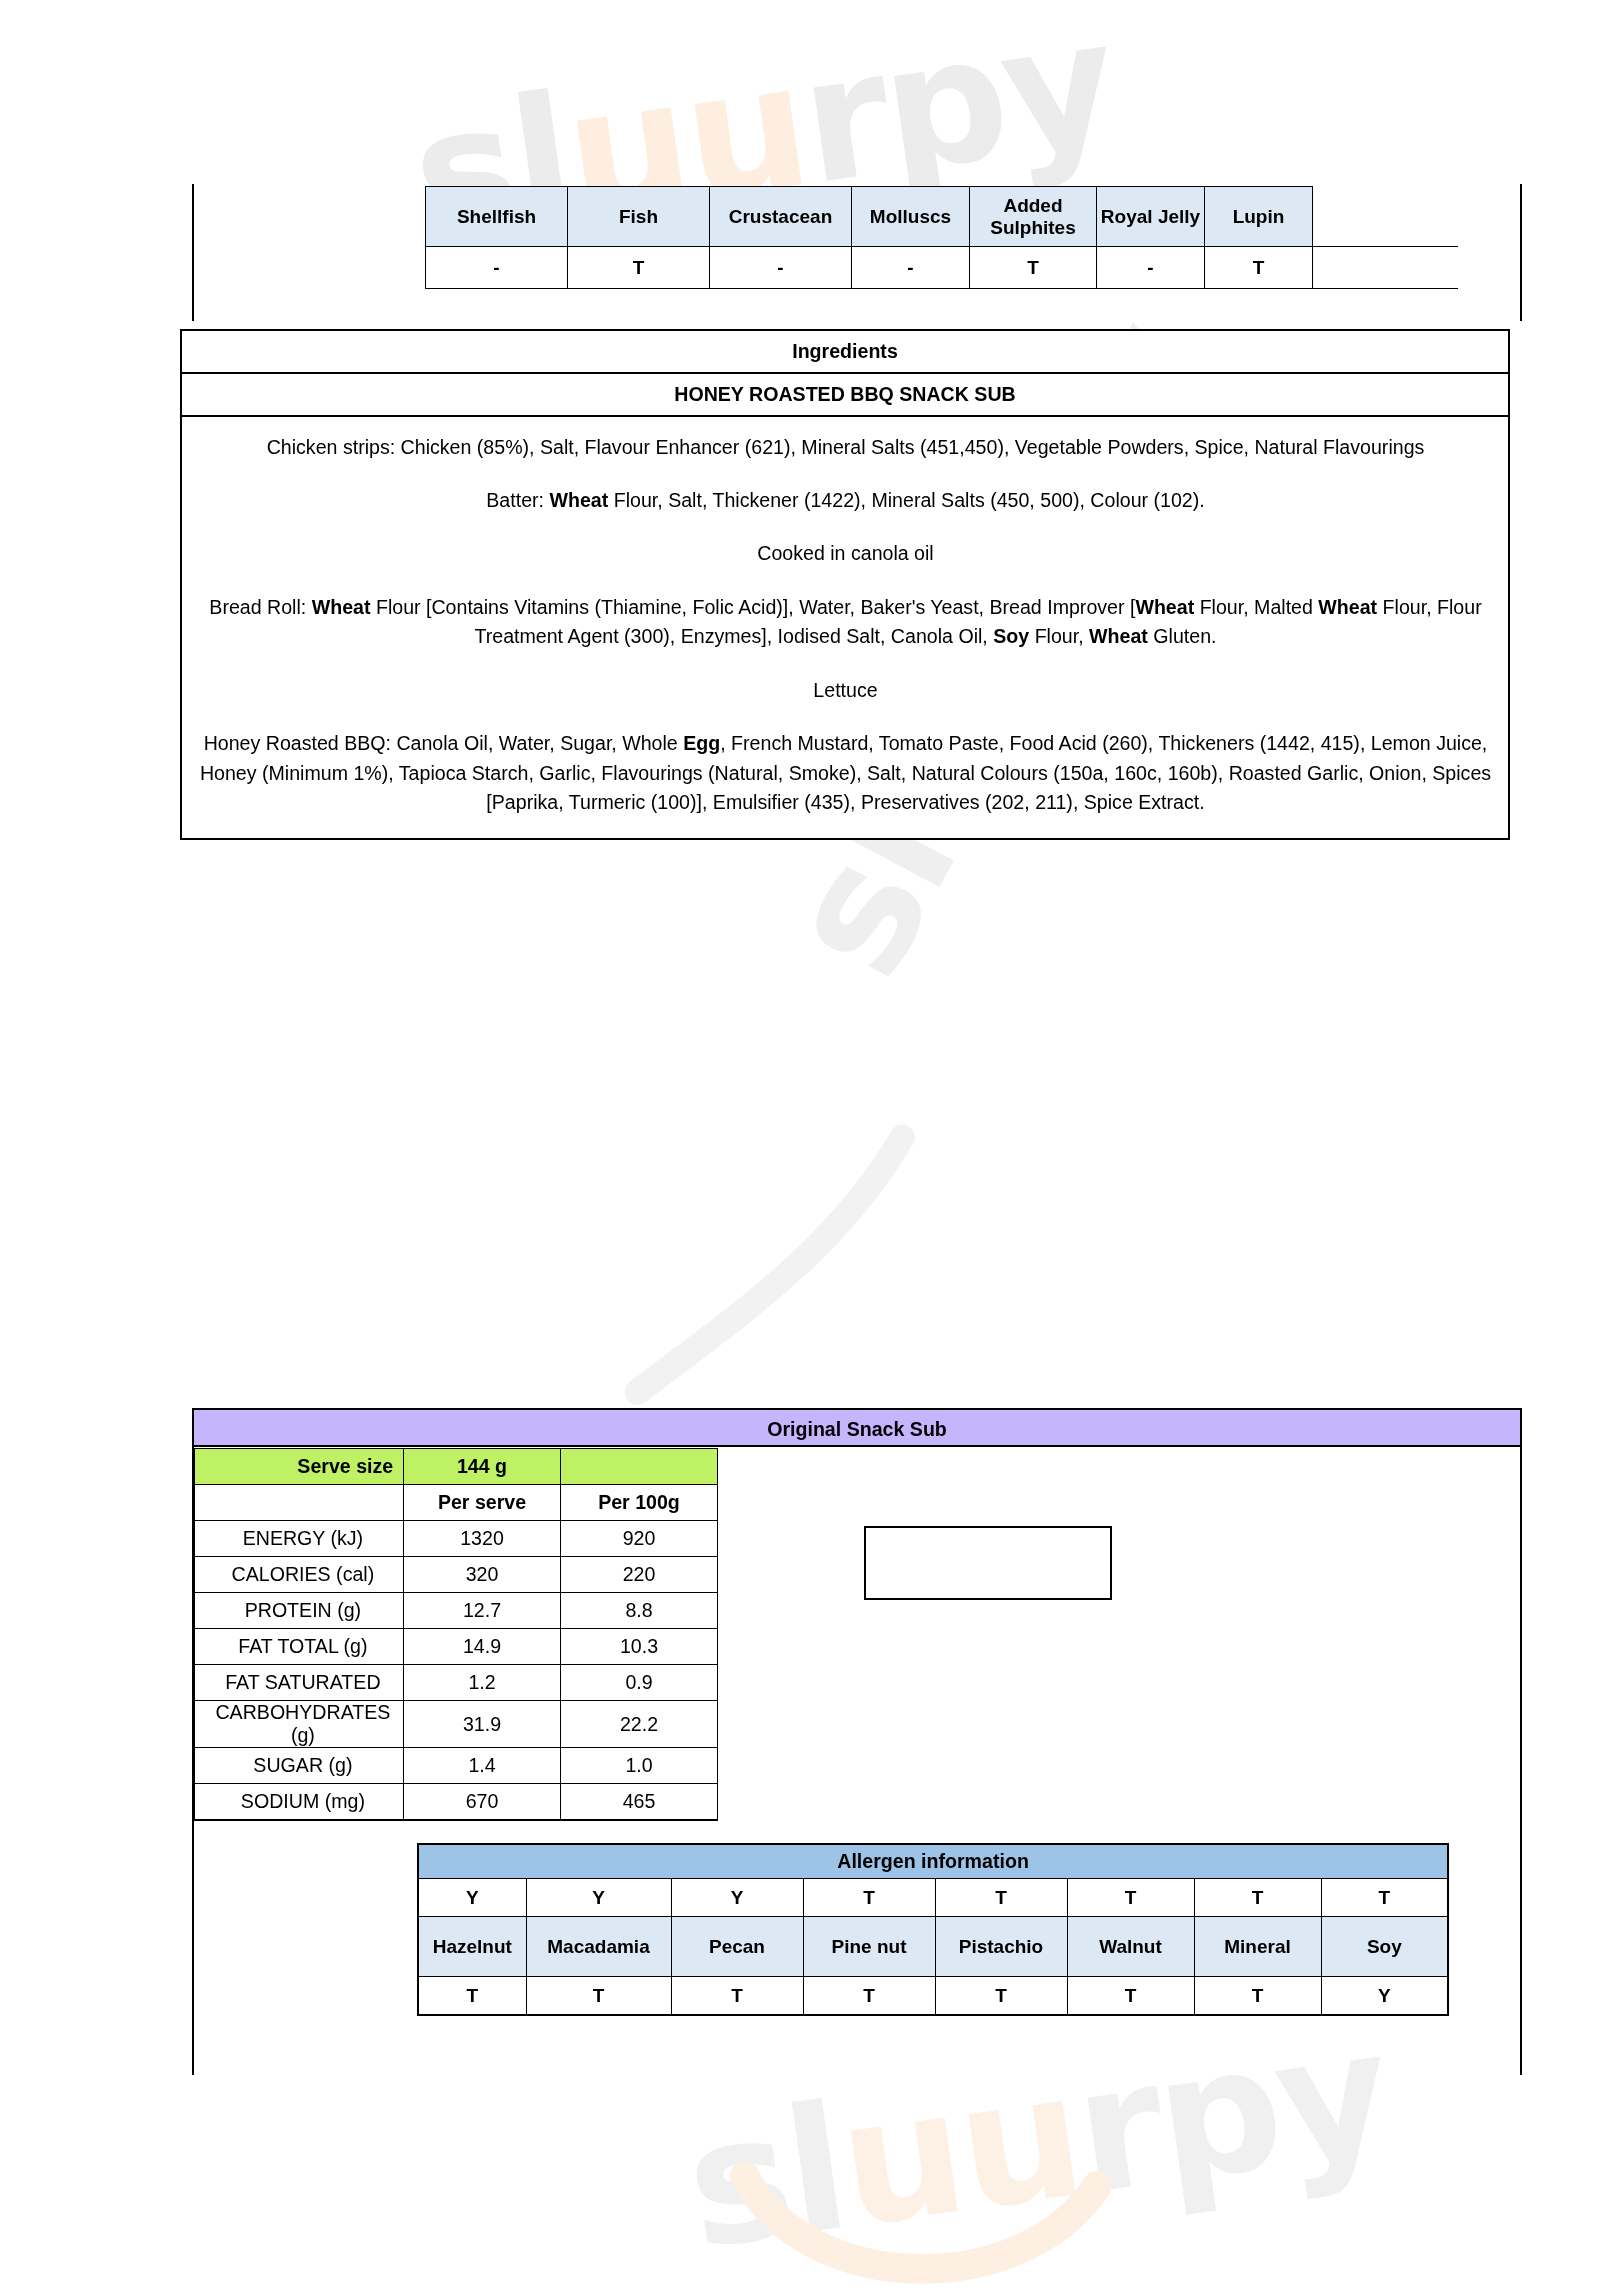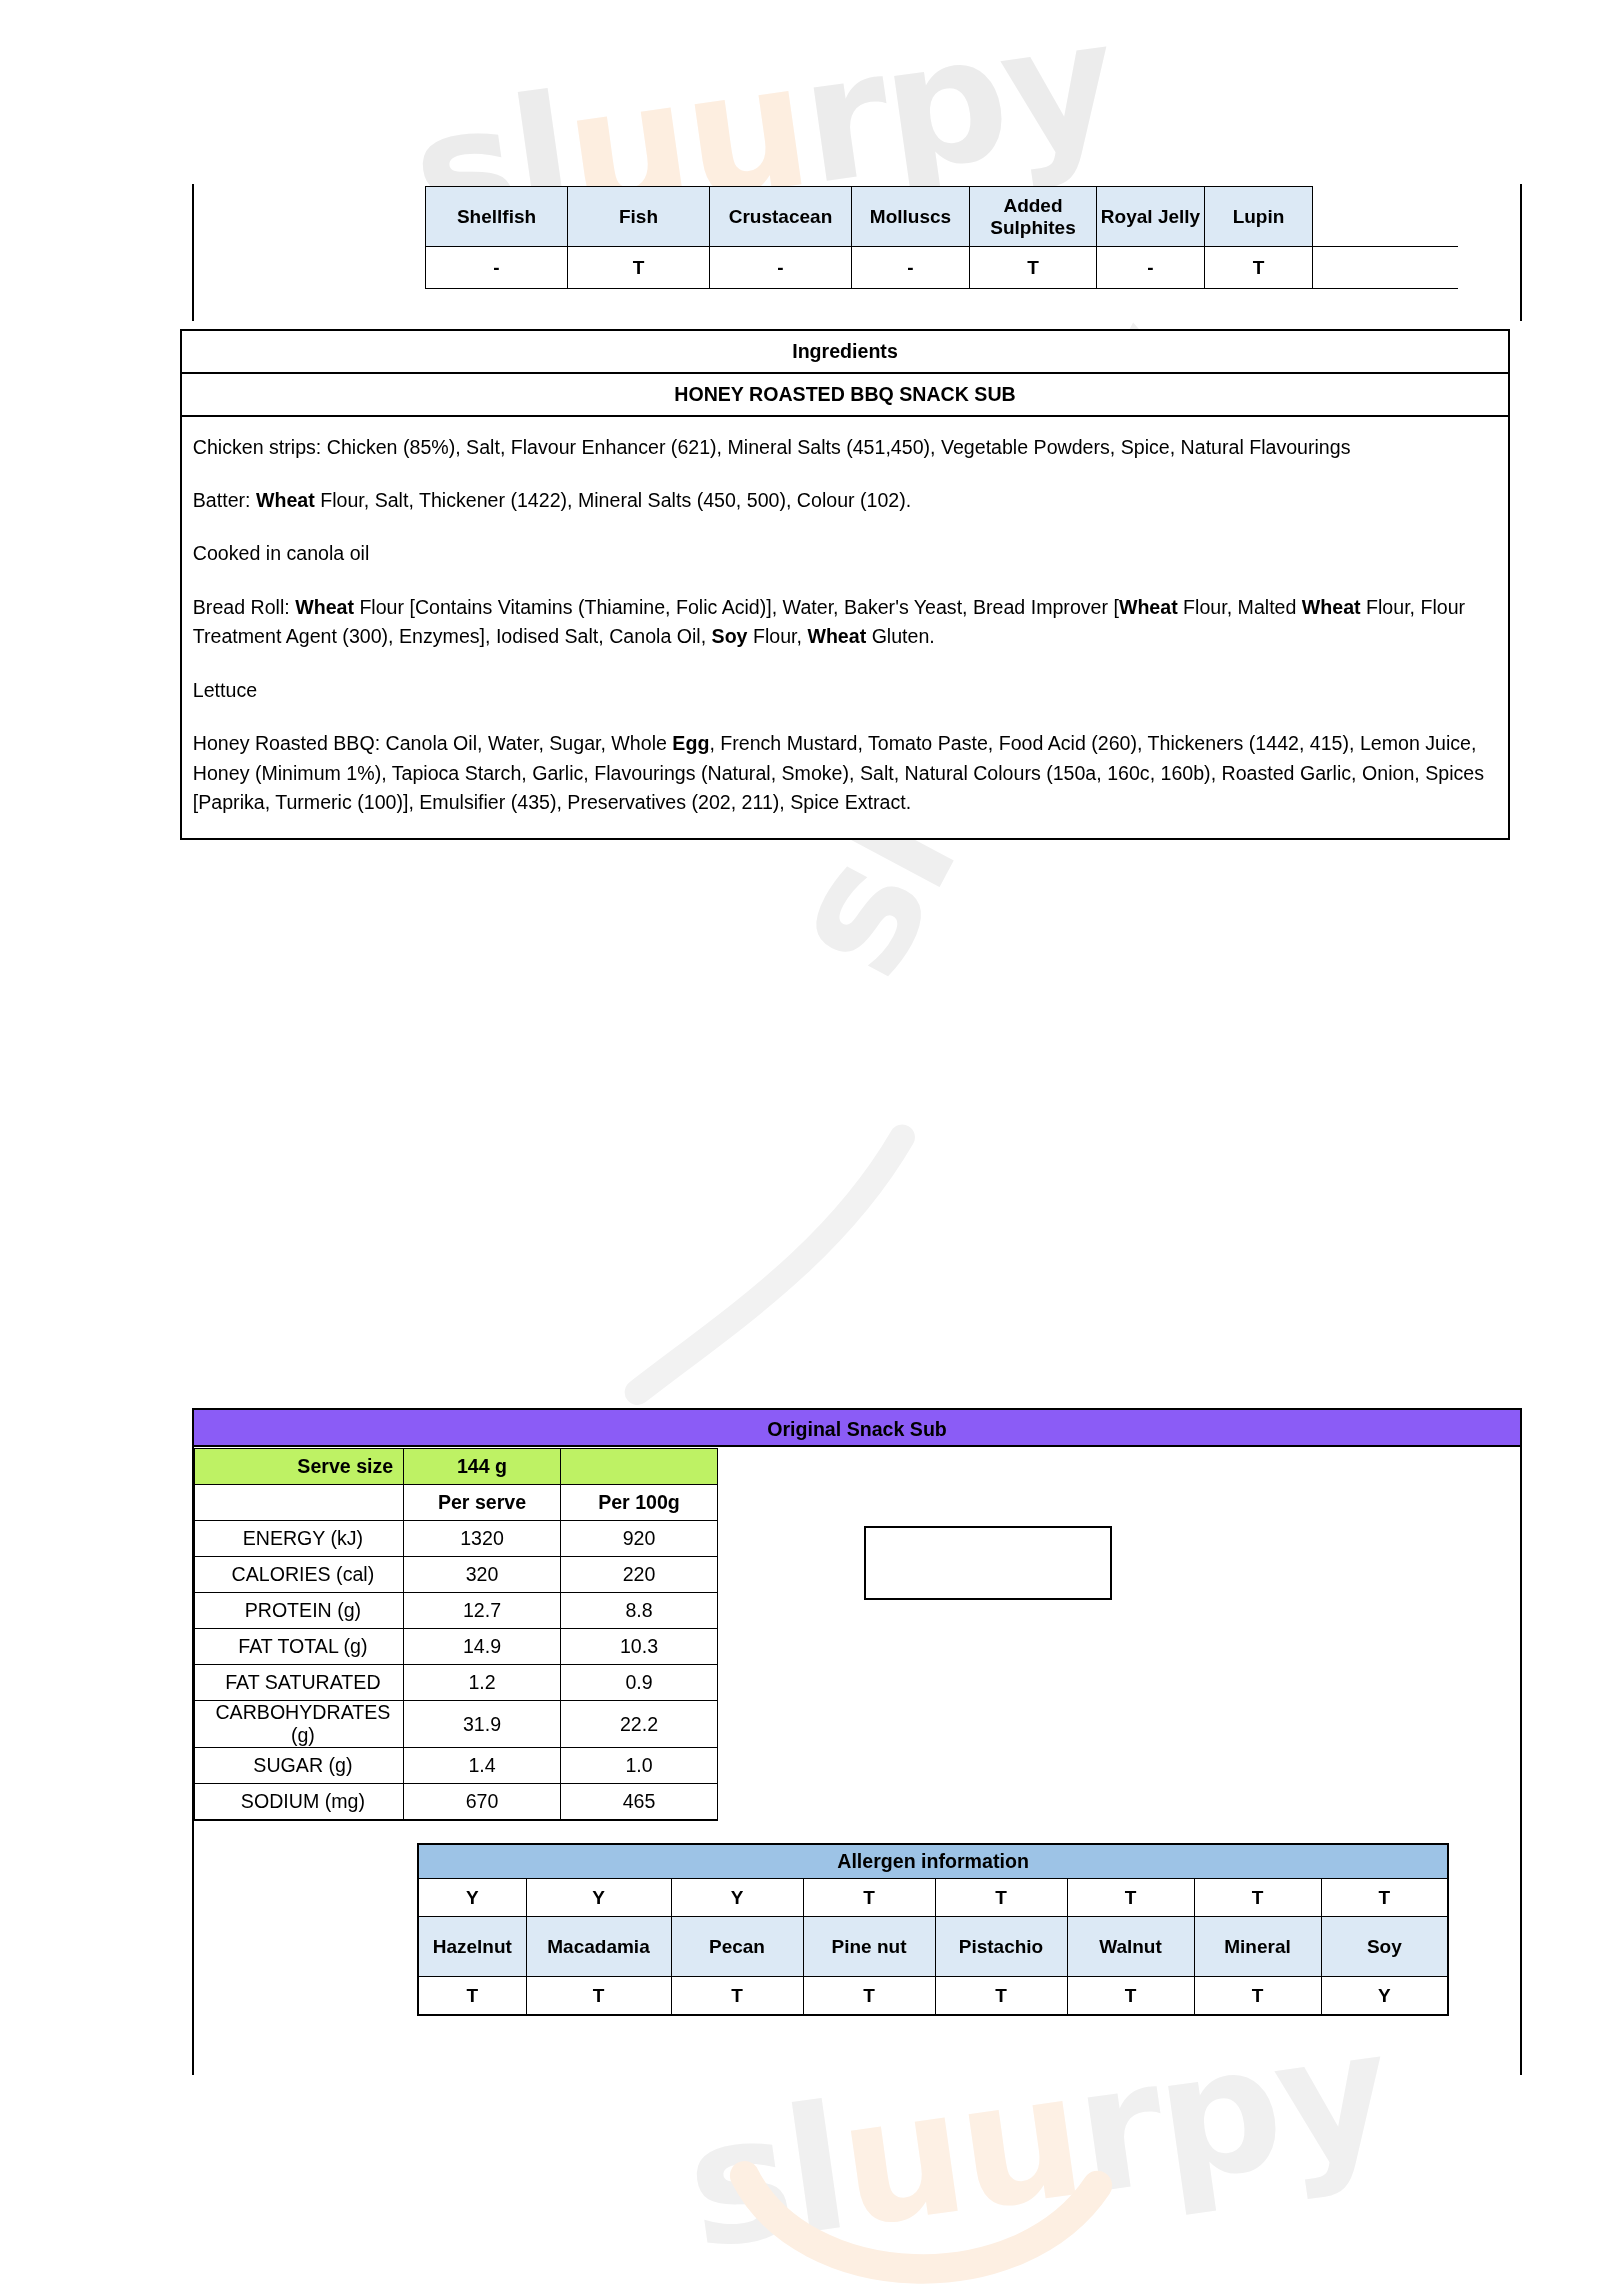--- a/index.html
+++ b/index.html
@@ -131,35 +131,35 @@
     text-align: center;
     font-weight: 700;
     font-size: 19.6px;
     height: 41px;
     line-height: 41px;
   }
   .ing-body {
     padding: 15.7px 9.8px 17.6px 10.8px;
     font-size: 19.6px;
     line-height: 1.52;
-    text-align: left;
+    text-align: center;
   }
   .ing-body p { margin: 0 0 23.5px 0; }
   .ing-body p:last-child { margin-bottom: 2px; }
   .ing-body b { font-weight: 700; }
 
   
   .panel-title {
     position: absolute;
     left: 192px;
     top: 1408px;
     width: 1330px;
     height: 39px;
     line-height: 39px;
-    background: #8b5cf6;
+    background: #c4b5fd;
     border: 2px solid #000;
     box-sizing: border-box;
     text-align: center;
     font-weight: 700;
     font-size: 19.6px;
   }
   .tbl-nutrition {
     position: absolute;
     left: 194px;
     top: 1448px;

